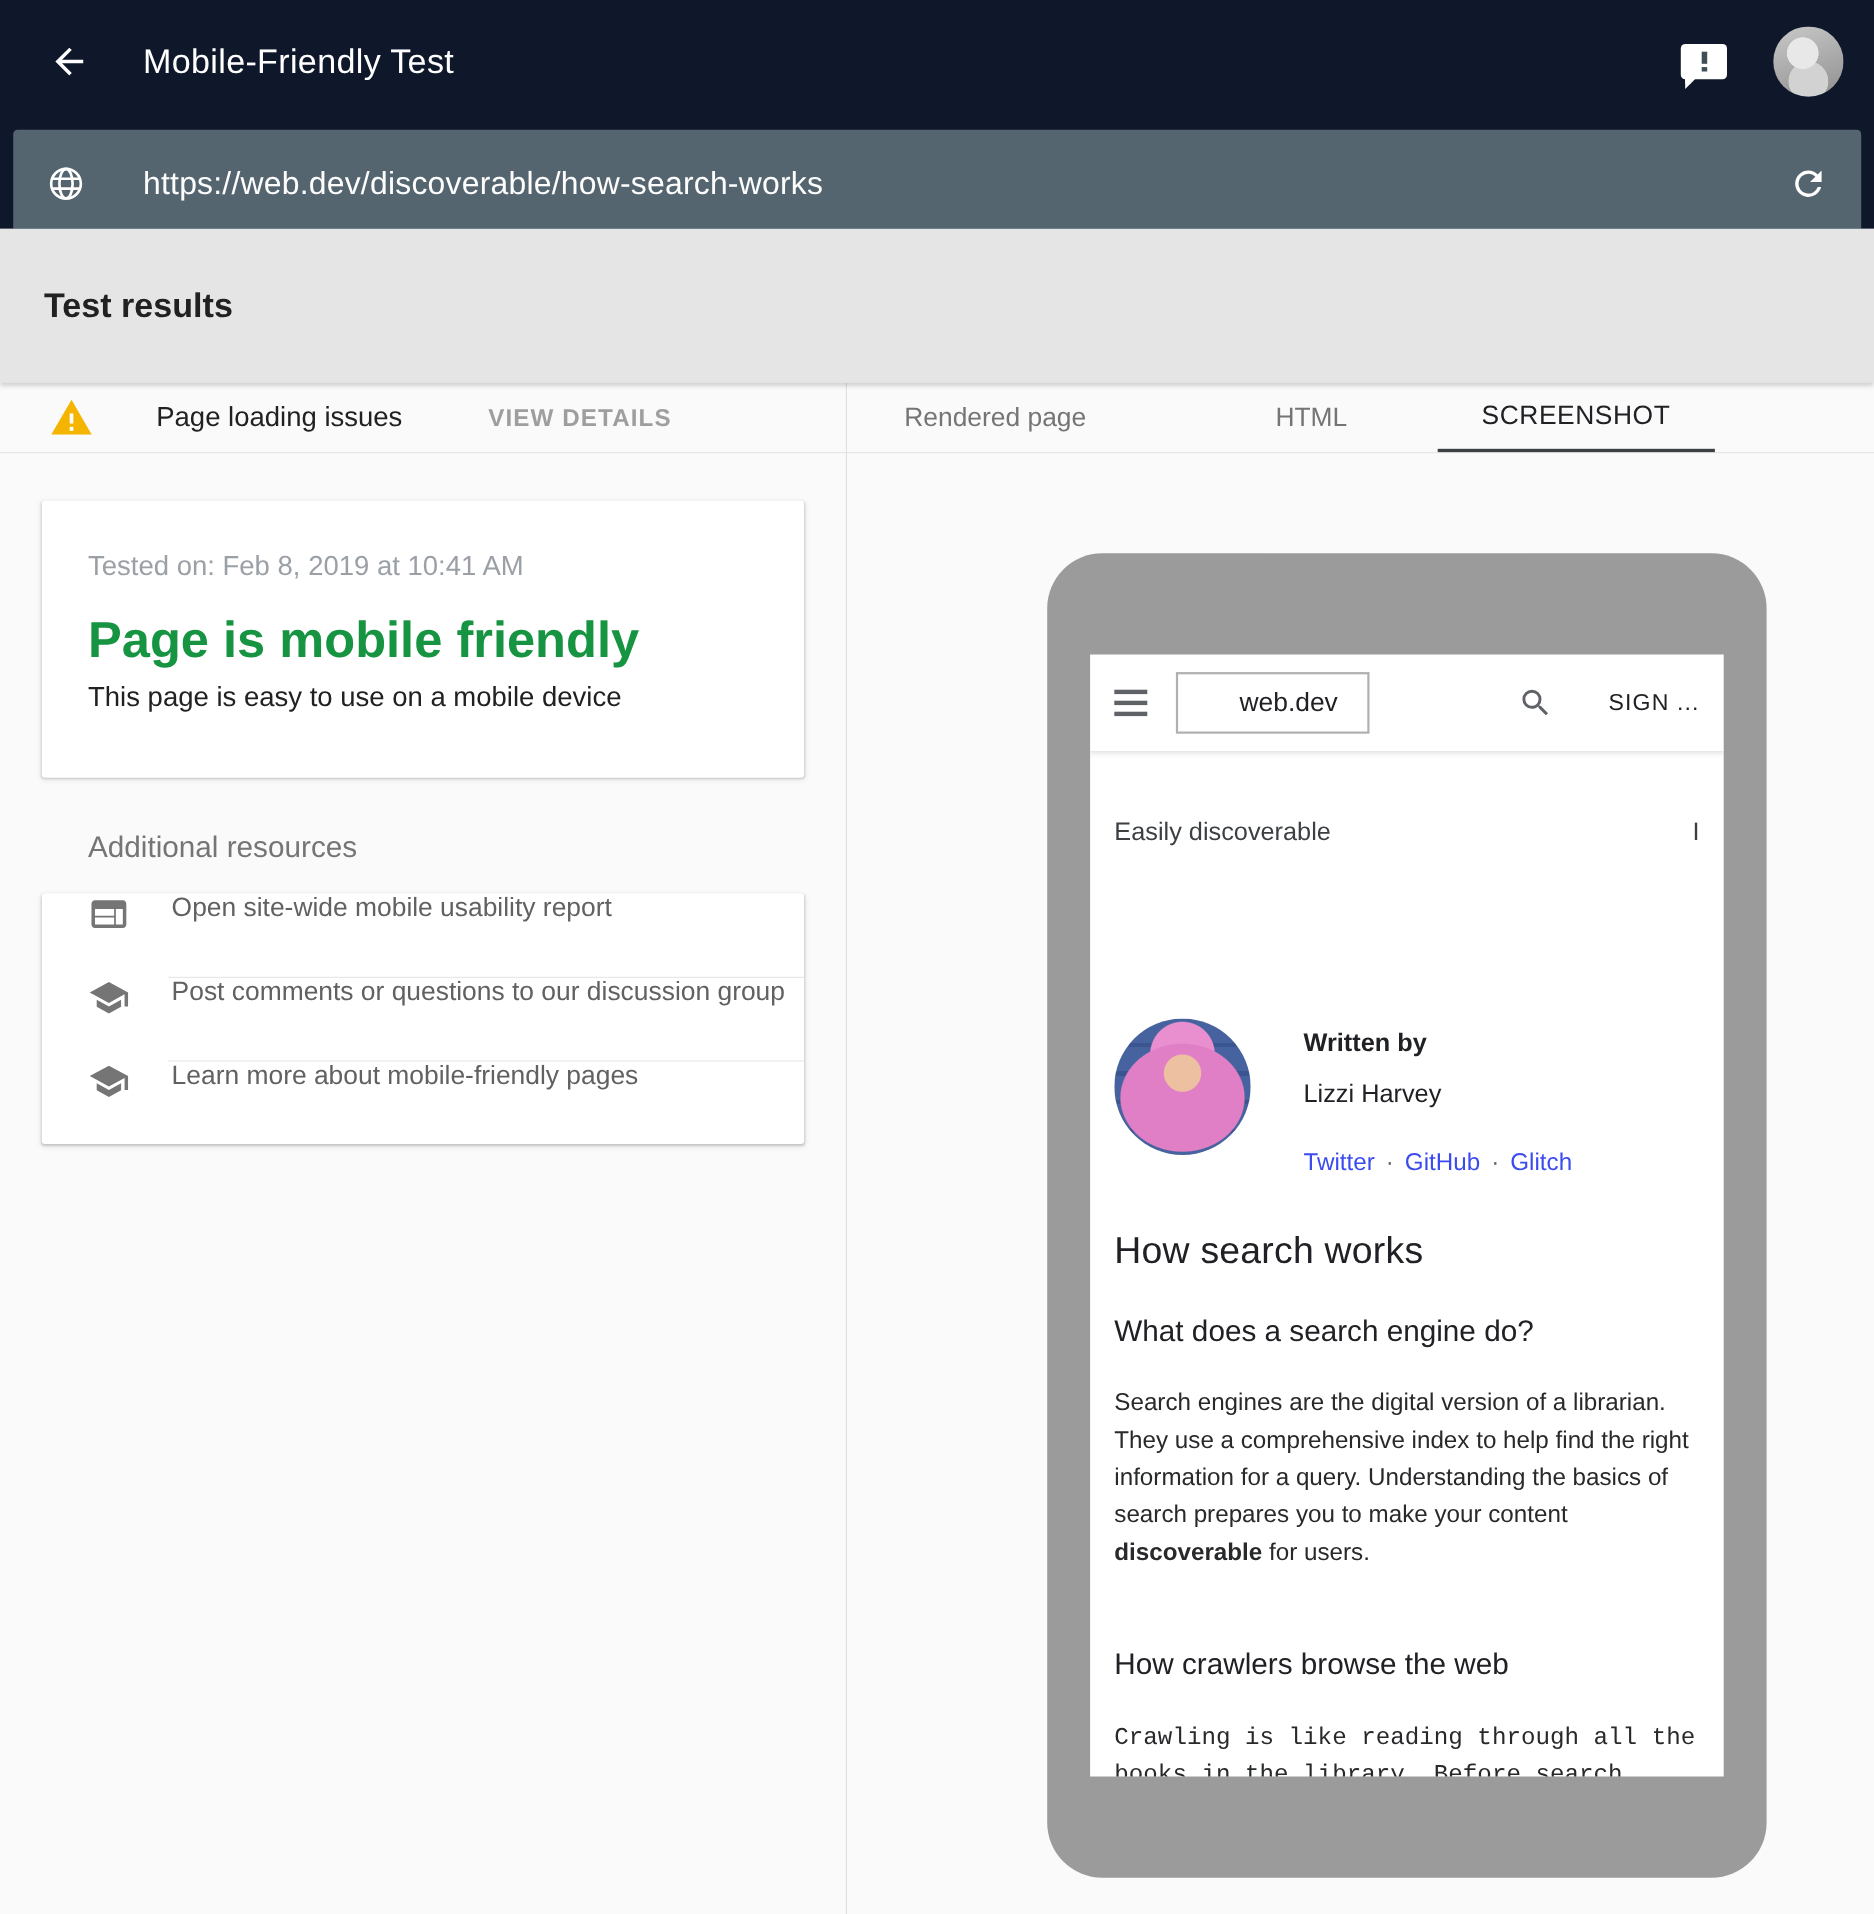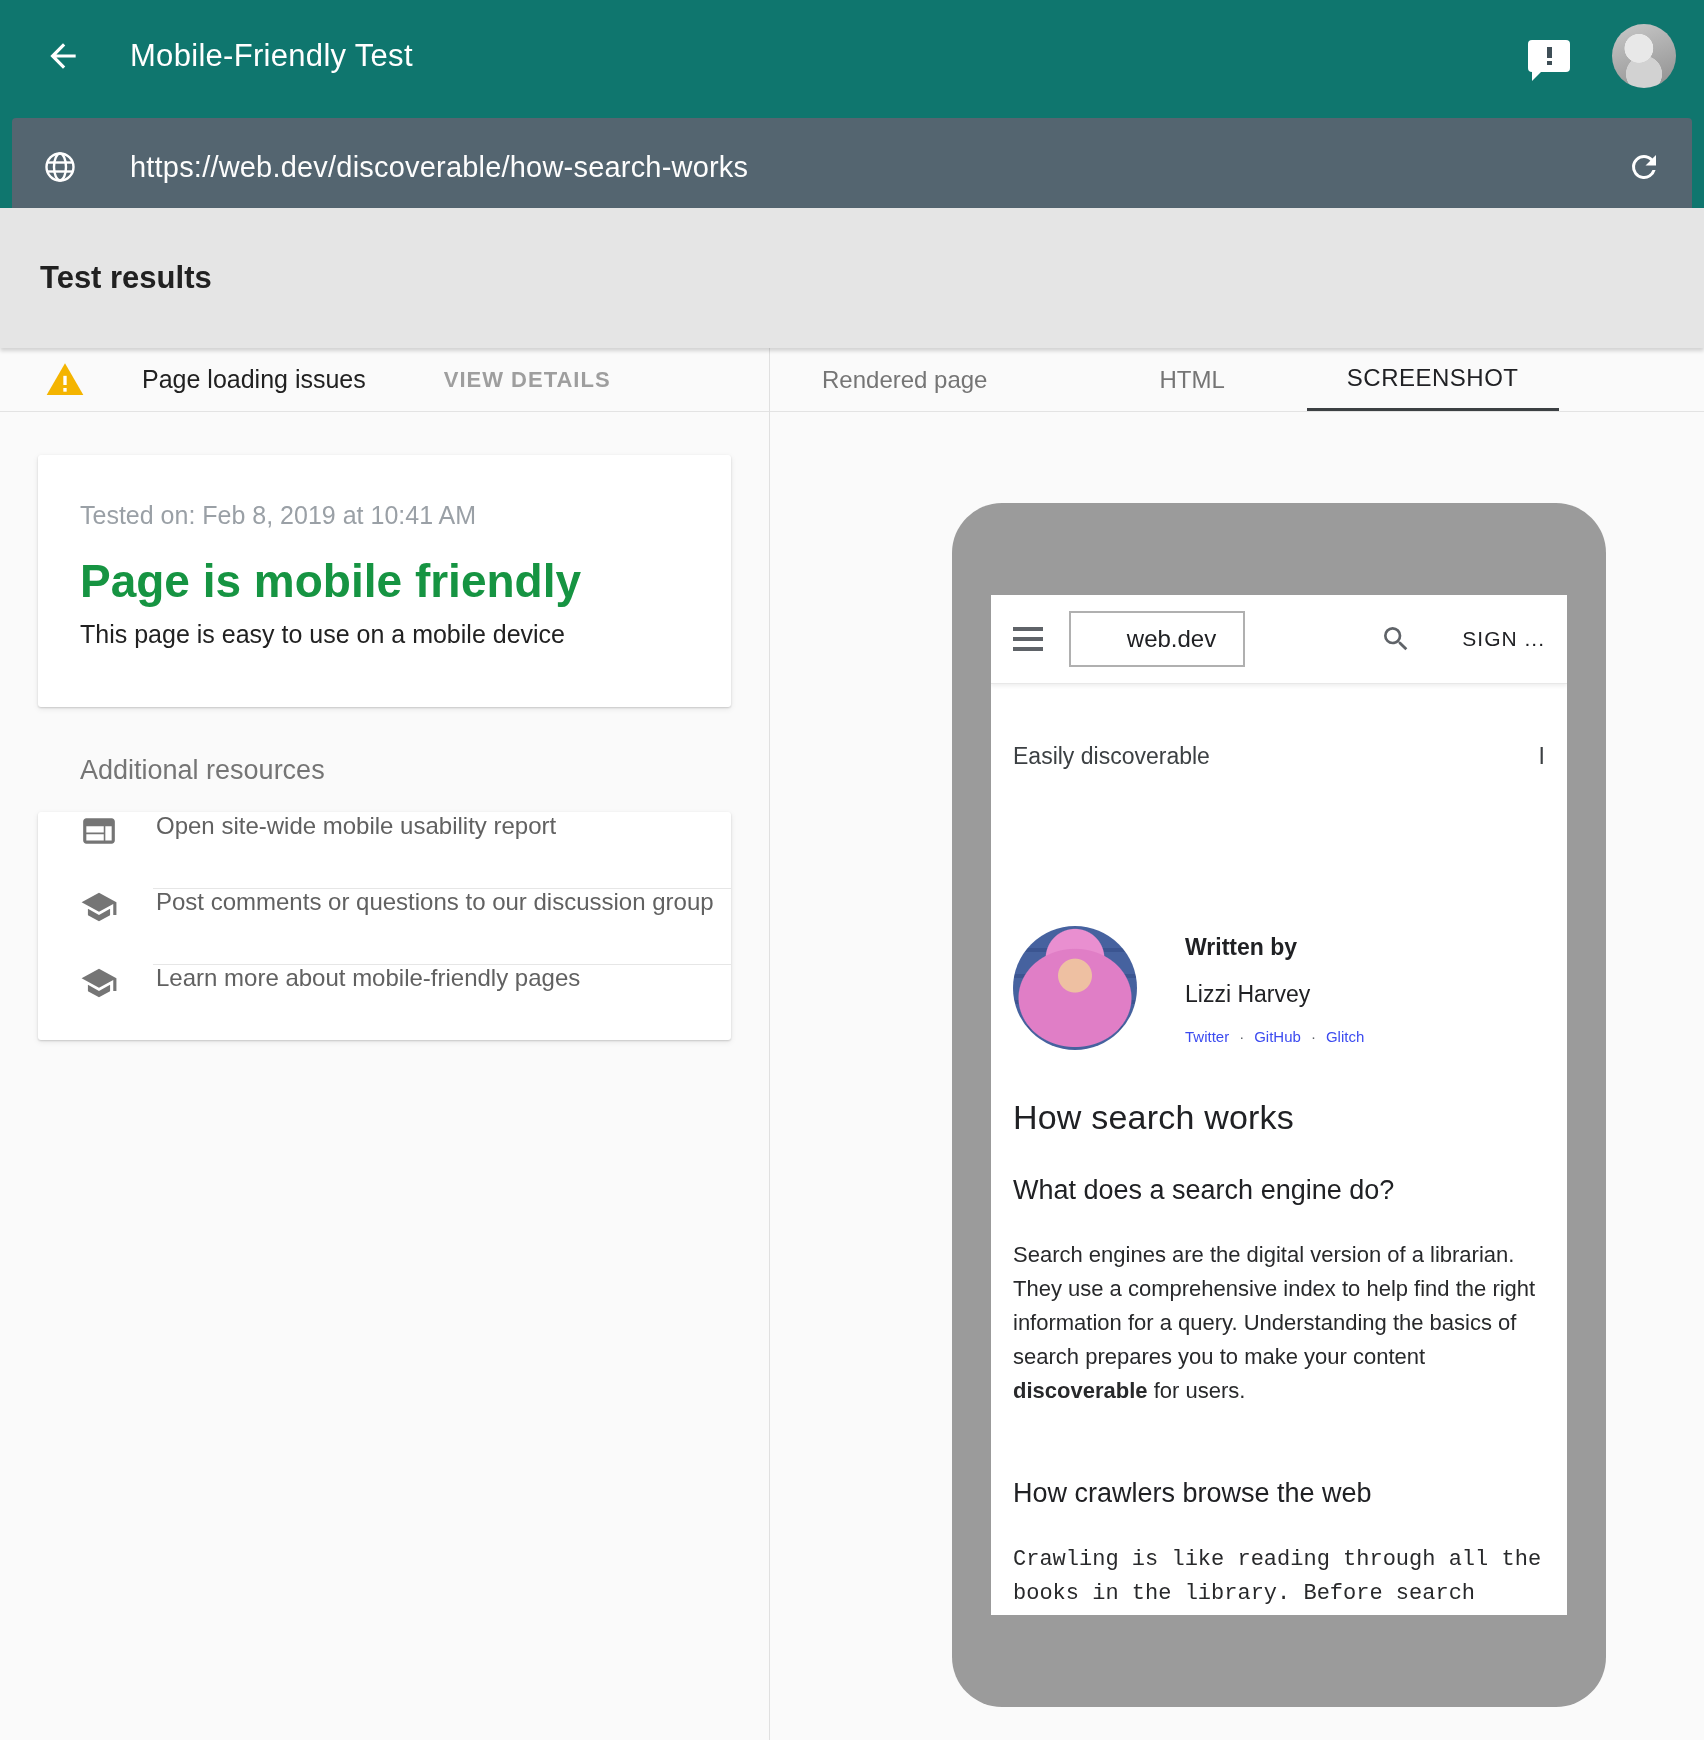--- a/index.html
+++ b/index.html
@@ -1,20 +1,20 @@
 <!DOCTYPE html>
 <html><head>
 <meta charset="utf-8">
 <style>
   * { margin:0; padding:0; box-sizing:border-box; }
   html,body { width:1704px; height:1740px; }
   body { font-family:"Liberation Sans", sans-serif; background:#fafafa; overflow:hidden; }
 
   
-  .appbar { height:208px; background:#0f766e; }
+  .appbar { height:208px; background:#0f172a; }
   .appbar-top { height:112px; display:flex; align-items:center; padding:0 28px 0 44px; }
   .icon-btn { display:flex; align-items:center; justify-content:center; background:none; border:none; cursor:pointer; }
   .appbar-title { margin-left:48px; font-size:31px; color:#ffffff; font-weight:400; letter-spacing:.3px; }
   .appbar-spacer { flex:1; }
   .avatar { width:64px; height:64px; margin-left:42px; border-radius:50%;
             background: radial-gradient(circle at 42% 38%, #e8e8e8 0 26%, transparent 27%),
                         radial-gradient(circle at 50% 78%, #d2d2d2 0 30%, transparent 31%),
                         linear-gradient(160deg,#c9c9c9 0%, #a9a9a9 55%, #8f8f8f 100%);
             border:none; cursor:pointer; }
   .urlbar { margin:6px 12px 0; height:98px; background:#546570; border-radius:4px;
@@ -88,21 +88,21 @@
   .author { margin-top:156px; display:flex; padding:0 22px; }
   .author-avatar { width:124px; height:124px; border-radius:50%; flex:none;
       background:
         radial-gradient(circle at 50% 40%, #eec0a2 0 17%, transparent 18%),
         radial-gradient(ellipse 46% 40% at 50% 58%, #e07ec6 0 98%, transparent 100%),
         radial-gradient(circle at 50% 26%, #e98fd0 0 26%, transparent 27%),
         repeating-linear-gradient(180deg,#46629f 0 22px, #3b5591 22px 26px); }
   .author-info { margin-left:48px; padding-top:8px; }
   .written-by { font-size:23px; font-weight:700; color:#202124; }
   .author-name { margin-top:20px; font-size:23px; color:#202124; }
-  .author-links { margin-top:20px; font-size:15px; color:#3C4BF0;text-align:center; }
+  .author-links { margin-top:36px; font-size:22px; color:#3C4BF0;text-align:center; }
   .author-links .sep { color:#5f6368; margin:0 10px; }
 
   .article { padding:0 22px; }
   .article-title { margin-top:48px; font-size:34px; font-weight:400; color:#202124; letter-spacing:.2px; }
   .section-h { margin-top:38px; font-size:27px; font-weight:400; color:#202124; }
   .section-h.second { margin-top:70px; }
   .body-text { margin-top:32px; font-size:22px; line-height:34px; color:#28292b; }
   .body-text.second { margin-top:34px;font-family:Liberation Mono, monospace; }
   .body-text strong { font-weight:700; }
 

